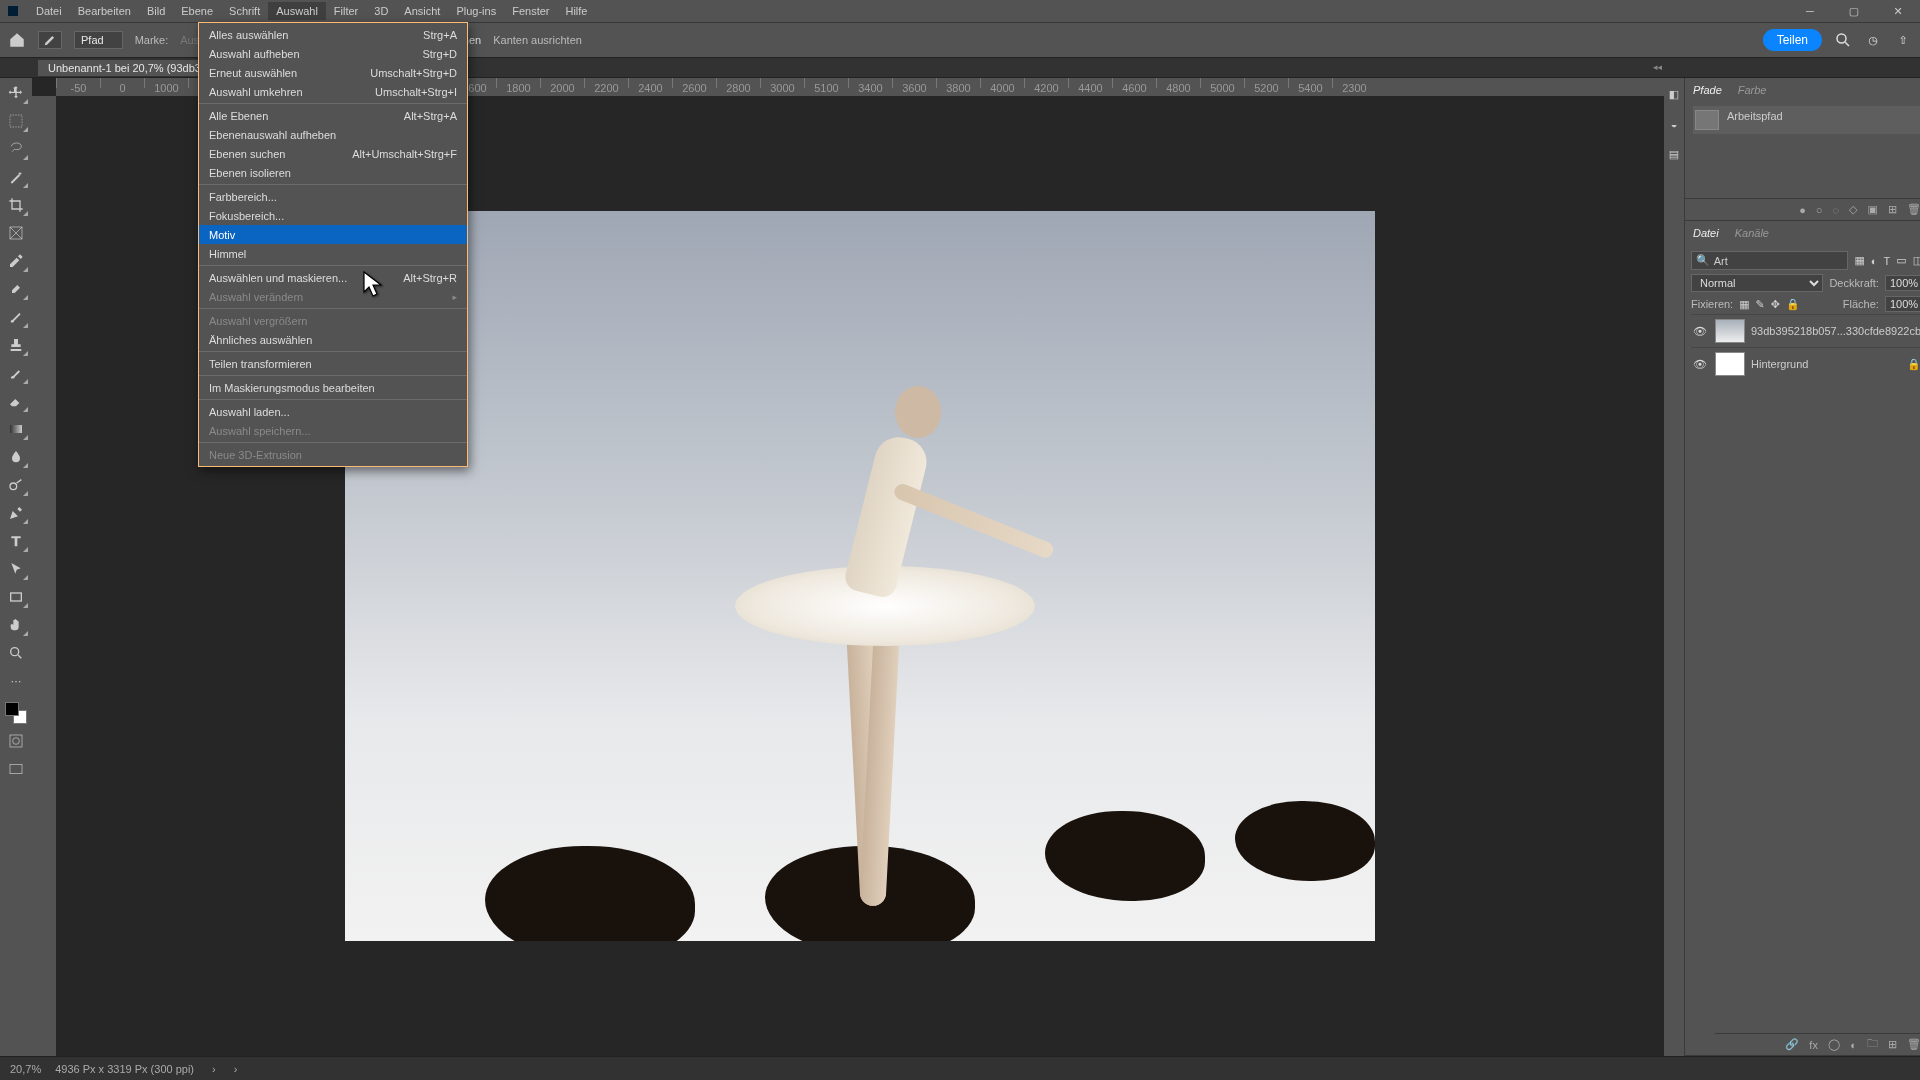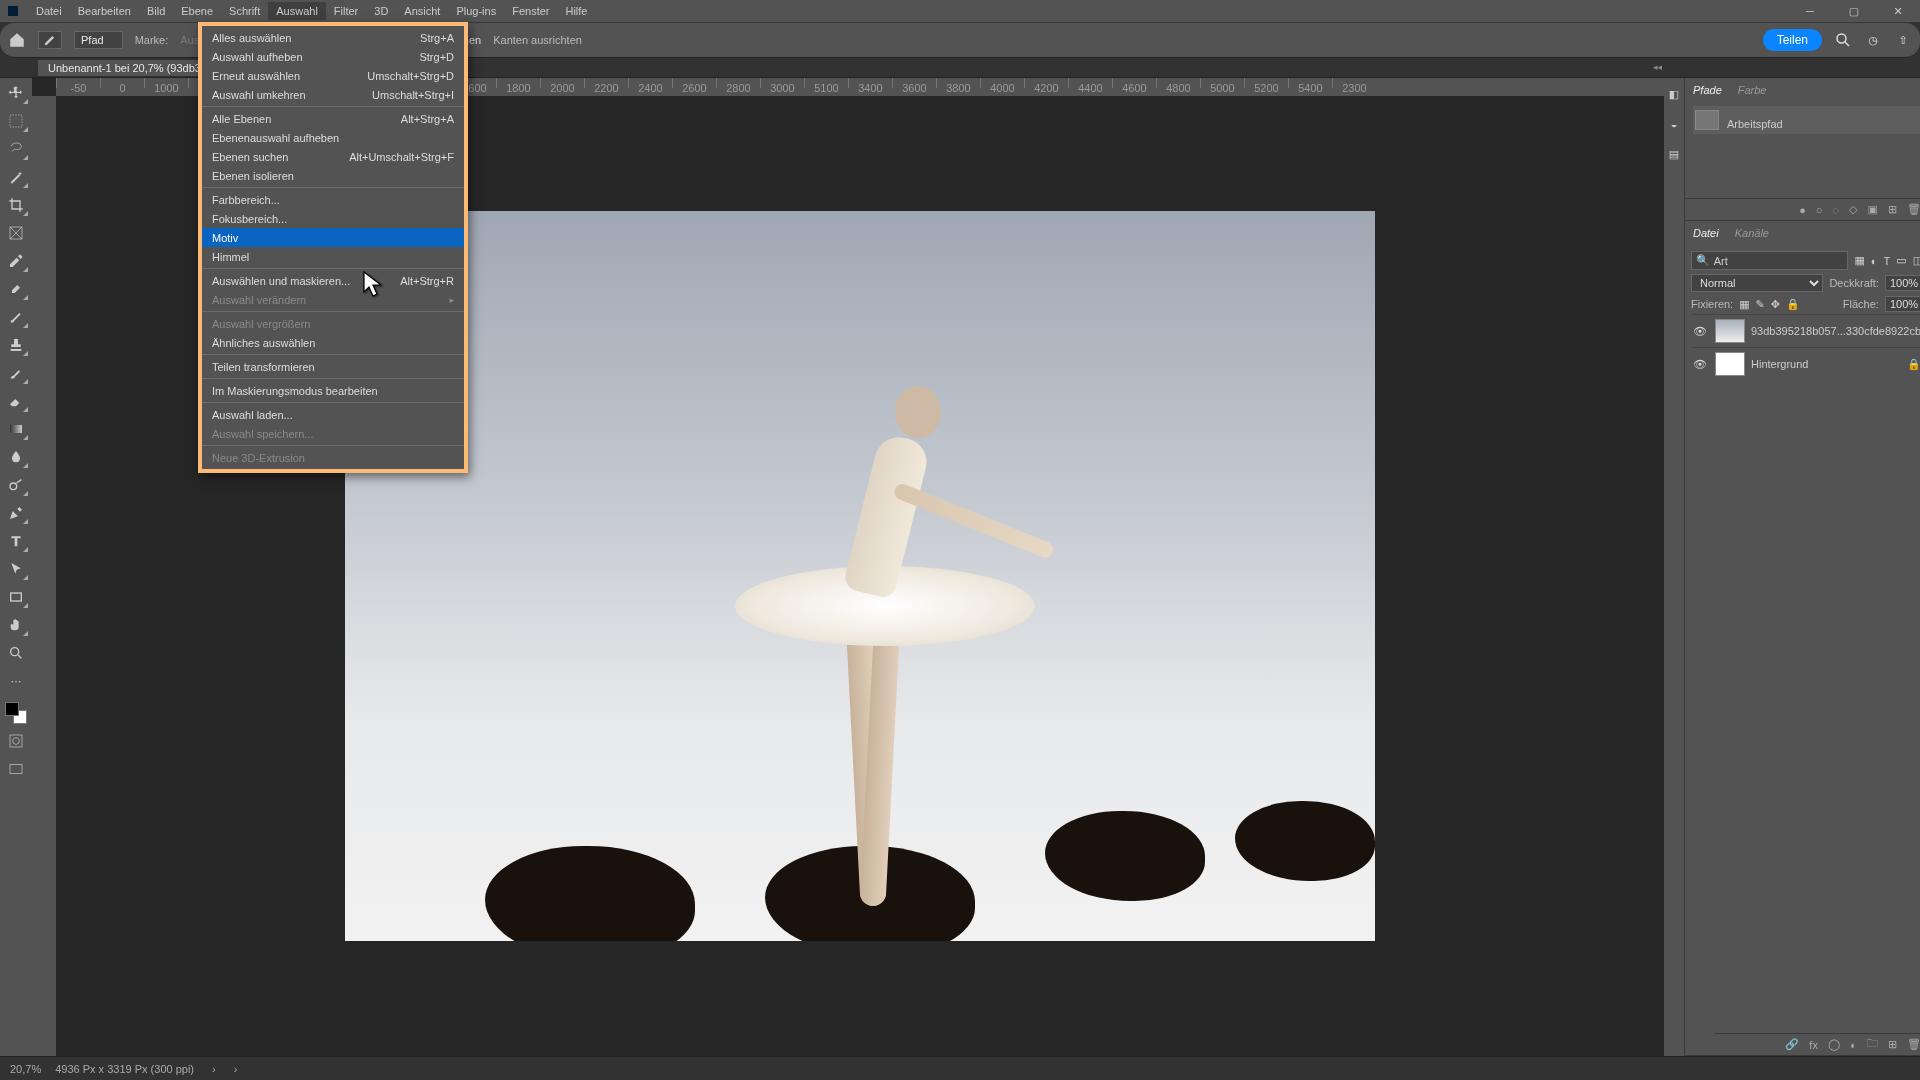--- a/index.html
+++ b/index.html
@@ -3,21 +3,21 @@
 <meta charset="utf-8">
 <style>
 * { margin: 0; padding: 0; box-sizing: border-box; font-family: "Segoe UI", Tahoma, sans-serif; font-size: 11px; user-select: none; }
 body { background: #323232; width: 1920px; height: 1080px; overflow: hidden; color: #ccc; }
 .menubar { height: 22px; background: #535353; display: flex; align-items: center; padding-left: 8px; }
 .menubar .logo { width: 10px; height: 10px; background: #001d36; margin-right: 10px; }
 .menubar .item { padding: 3px 8px; cursor: default; }
 .menubar .item.active { background: #3f3f3f; }
 .winctrls { margin-left: auto; display: flex; }
 .winctrls div { width: 44px; height: 22px; display:flex; align-items:center; justify-content:center; }
-.optbar { height: 36px; background: #535353; border-top:1px solid #383838; border-bottom:1px solid #222; display:flex; align-items:center; padding: 0 8px; gap:12px;border-radius:15px; }
+.optbar { height: 36px; background: #535353; border-top:1px solid #383838; border-bottom:1px solid #222; display:flex; align-items:center; padding: 0 8px; gap:12px; }
 .opt-home { width:18px; height:18px; }
 .opt-pen { width:24px; height:18px; background:#424242; border:1px solid #666; display:flex; align-items:center; justify-content:center; }
 .opt-dd { background:#424242; border:1px solid #666; padding:2px 18px 2px 6px; color:#e6e6e6; font-size:11px; }
 .opt-lbl { color:#bbb; }
 .opt-chk { display:flex; align-items:center; gap:4px; color:#ddd; }
 .opt-chk .box { width:12px; height:12px; border:1px solid #888; background:#bbb; position:relative; }
 .opt-chk .box.checked::after { content:"✓"; position:absolute; top:-3px; left:0; font-size:11px; color:#222;}
 .optbar .spacer { flex:1; }
 .opt-pill { background:#0a84ff; color:#fff; padding:4px 14px; border-radius:12px; font-size:12px; }
 .opt-icon { width:18px; height:18px; display:flex; align-items:center; justify-content:center; color:#ddd; }
@@ -49,37 +49,37 @@
 
 .rightdock { position:absolute; right:0; top:78px; width:256px; bottom:24px; background:#535353; display:flex; }
 .dock-strip { width:30px; background:#535353; border-right:1px solid #3a3a3a; display:flex; flex-direction:column; align-items:center; padding-top:6px; gap:10px;}
 .dock-strip div { width:20px; height:20px; color:#ccc; display:flex; align-items:center; justify-content:center;}
 .panels { flex:1; display:flex; flex-direction:column;}
 .panel { border-bottom:1px solid #3a3a3a; }
 .panel .tabs { display:flex; padding:4px 6px; gap:12px;}
 .panel .tabs .ptab { color:#999; padding:2px 2px;font-style:italic; }
 .panel .tabs .ptab.active { color:#eee; }
 .paths-body { padding:4px 8px; height:96px;}
-.path-row { display:flex; align-items:flex-end; gap:8px; padding:4px 2px; background:#5e5e5e;}
+.path-row { display:flex; align-items:flex-start; gap:8px; padding:4px 2px; background:#5e5e5e;}
 .path-row .thumb { width:24px; height:20px; background:#767676; border:1px solid #888;}
 .panel .footer { height:22px; border-top:1px solid #3a3a3a; display:flex; align-items:center; justify-content:flex-end; gap:10px; padding:0 8px; color:#aaa;}
 .layers-body { padding:4px 6px; }
 .layers-body .row1 { display:flex; align-items:center; gap:6px; padding:2px 0;}
 .layers-body .search { flex:1; background:#424242; border:1px solid #666; padding:2px 4px; display:flex; align-items:center; gap:4px; color:#ccc;}
 .layers-body select,.layers-body .mini { background:#424242; border:1px solid #666; color:#ddd; padding:1px 4px; font-size:11px;}
 .layer-row { display:flex; align-items:center; gap:6px; padding:4px 2px; border-top:1px solid #454545;}
 .layer-row .eye { width:16px; color:#ddd;}
 .layer-row .thumb { width:30px; height:24px; background:linear-gradient(#a8b0ba,#eee); border:1px solid #888;}
 .layers-foot { position:absolute; bottom:0; left:30px; right:0; height:22px; border-top:1px solid #3a3a3a; background:#535353; display:flex; align-items:center; justify-content:flex-end; gap:10px; padding:0 8px; color:#aaa;}
 
 .statusbar { position:absolute; left:0; right:0; bottom:0; height:24px; background:#323232; display:flex; align-items:center; padding:0 10px; color:#aaa; gap:14px; border-top:1px solid #222;}
 .statusbar .chev { margin-left:4px; }
 
 
-.dropdown { position:absolute; left:198px; top:22px; width:270px; background:#535353; box-shadow:2px 4px 10px rgba(0,0,0,.5); z-index:100; padding:2px 0; border:4px solid #fdba74;}
+.dropdown { position:absolute; left:198px; top:22px; width:270px; background:#535353; box-shadow:2px 4px 10px rgba(0,0,0,.5); z-index:100; padding:2px 0; border:1px solid #fdba74;}
 .dd-row { display:flex; align-items:center; padding:2px 10px; color:#ddd; height:19px;}
 .dd-row.disabled { color:#8a8a8a; }
 .dd-row.highlight { background:#0a64c2; color:#fff;}
 .dd-row .sc { margin-left:auto; color:inherit; }
 .dd-row.sub::after { content:"▸"; margin-left:auto; font-size:9px;}
 .dd-sep { height:1px; background:#6b6b6b; margin:2px 0;}
 
 
 .chevcollapse { position:absolute; right:2px; top:-16px; color:#888; font-size:9px;}
 

